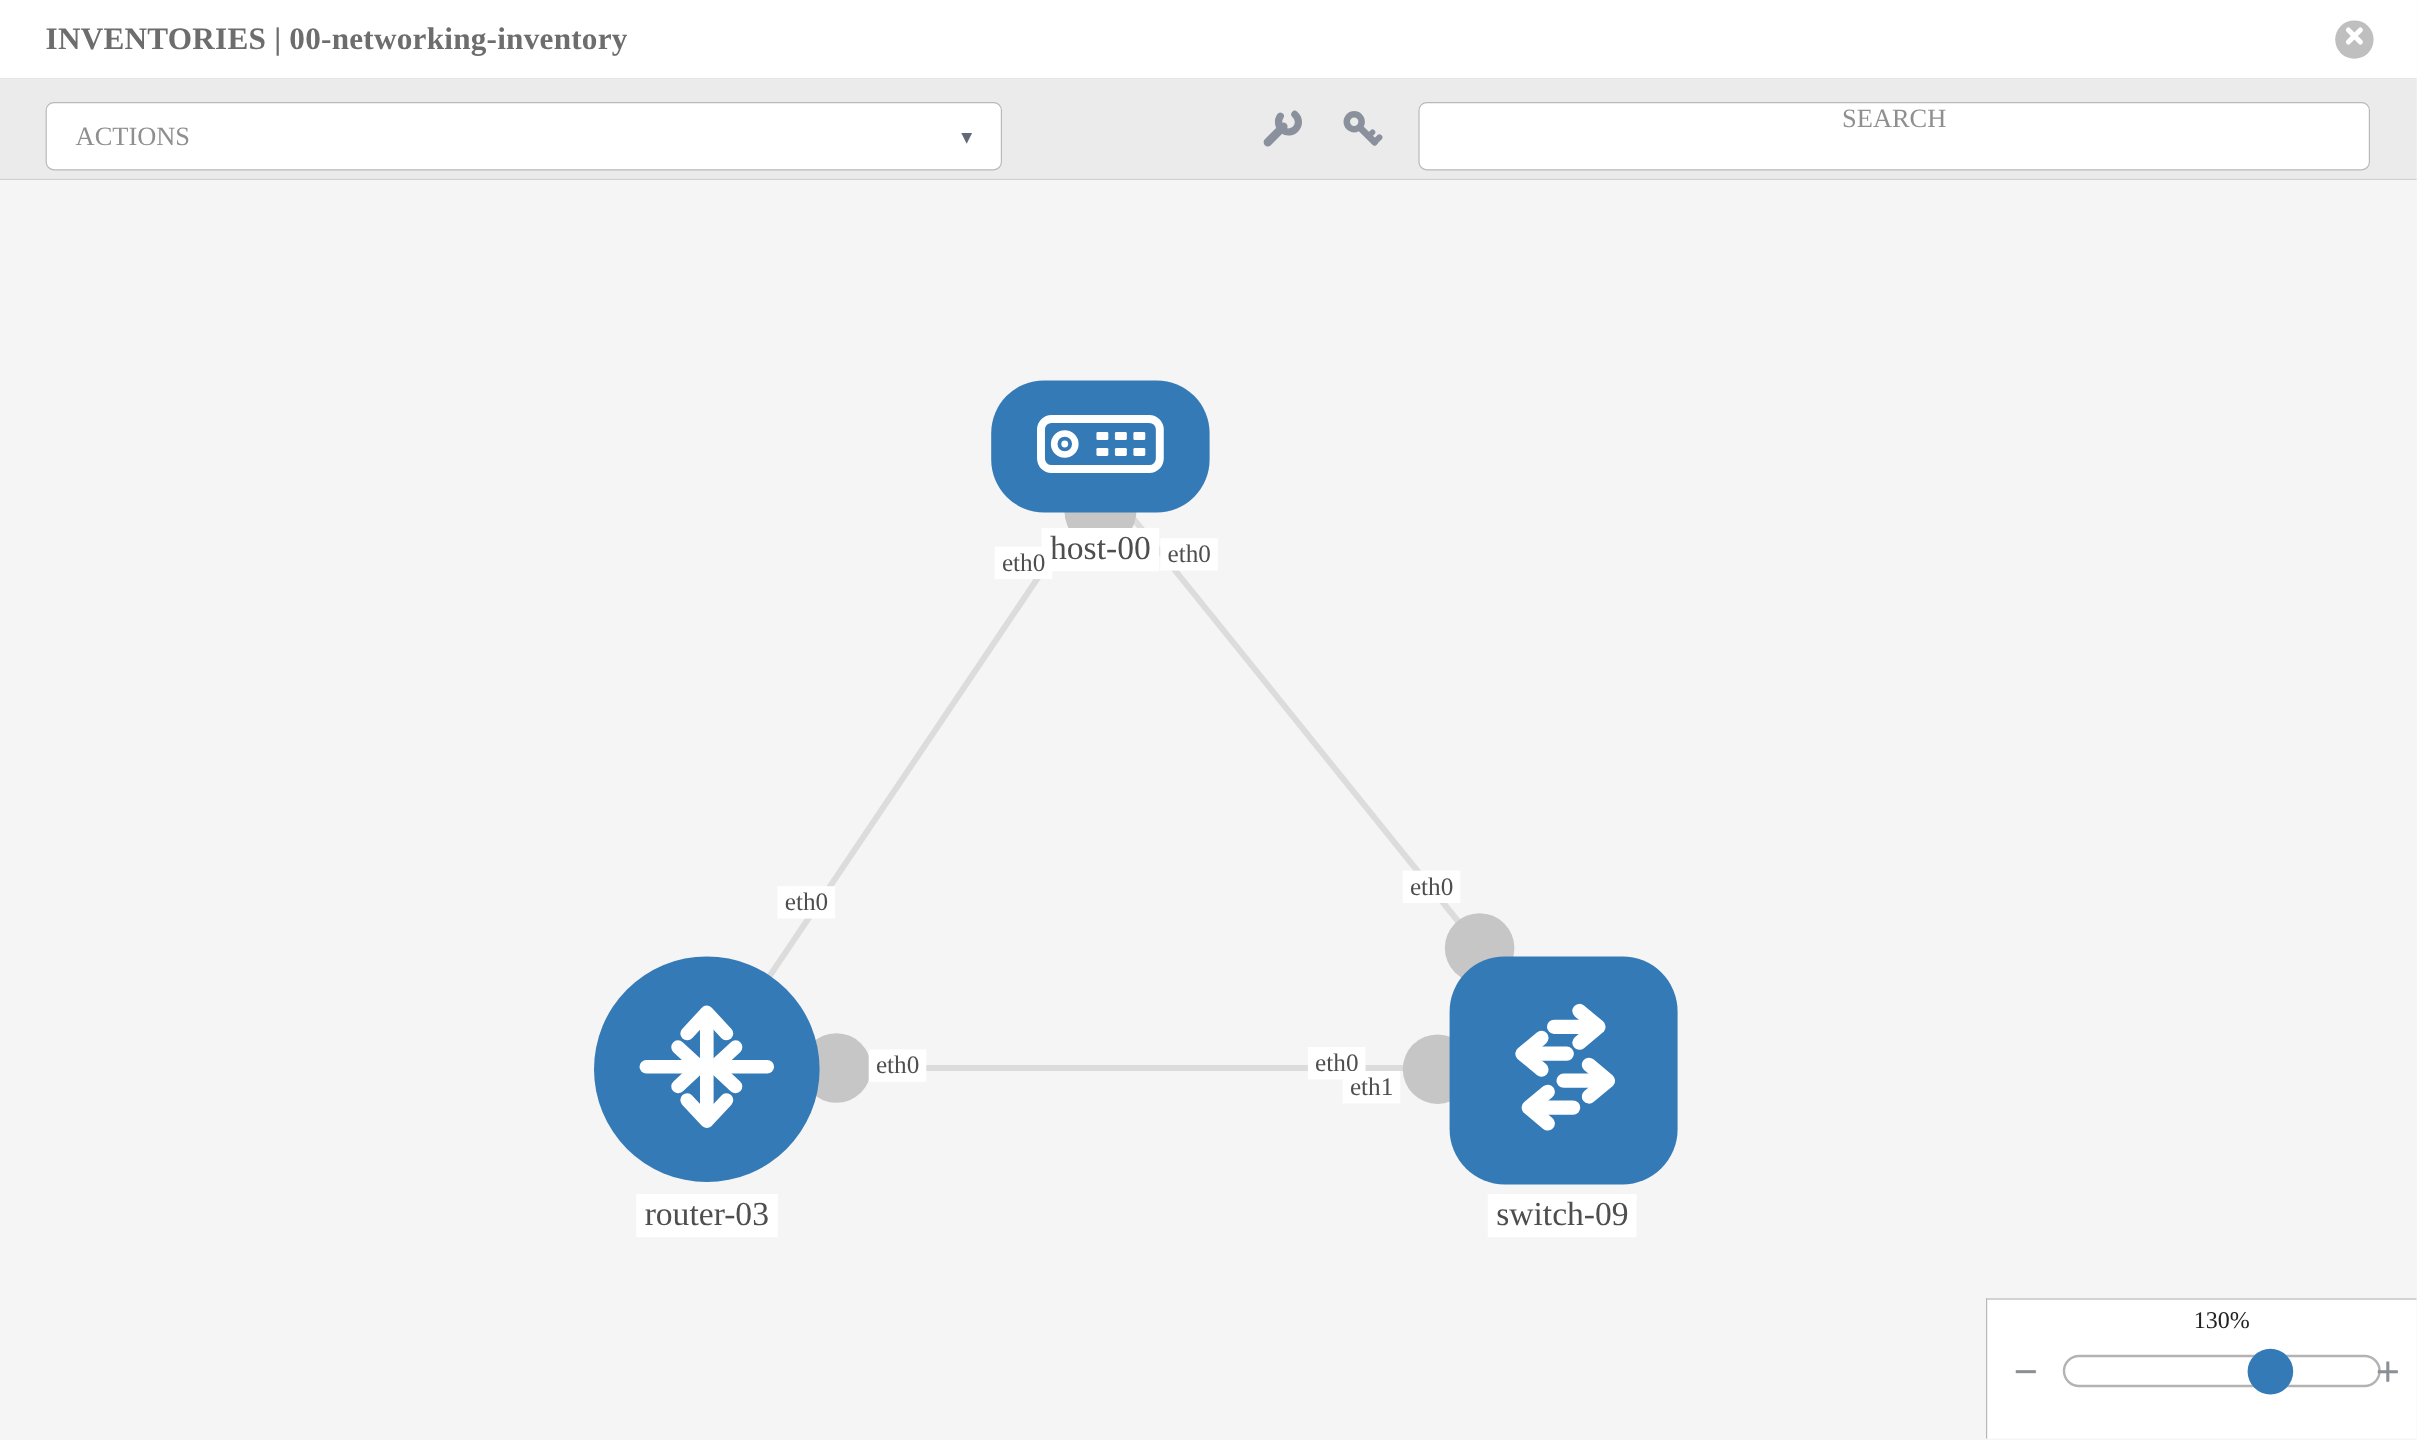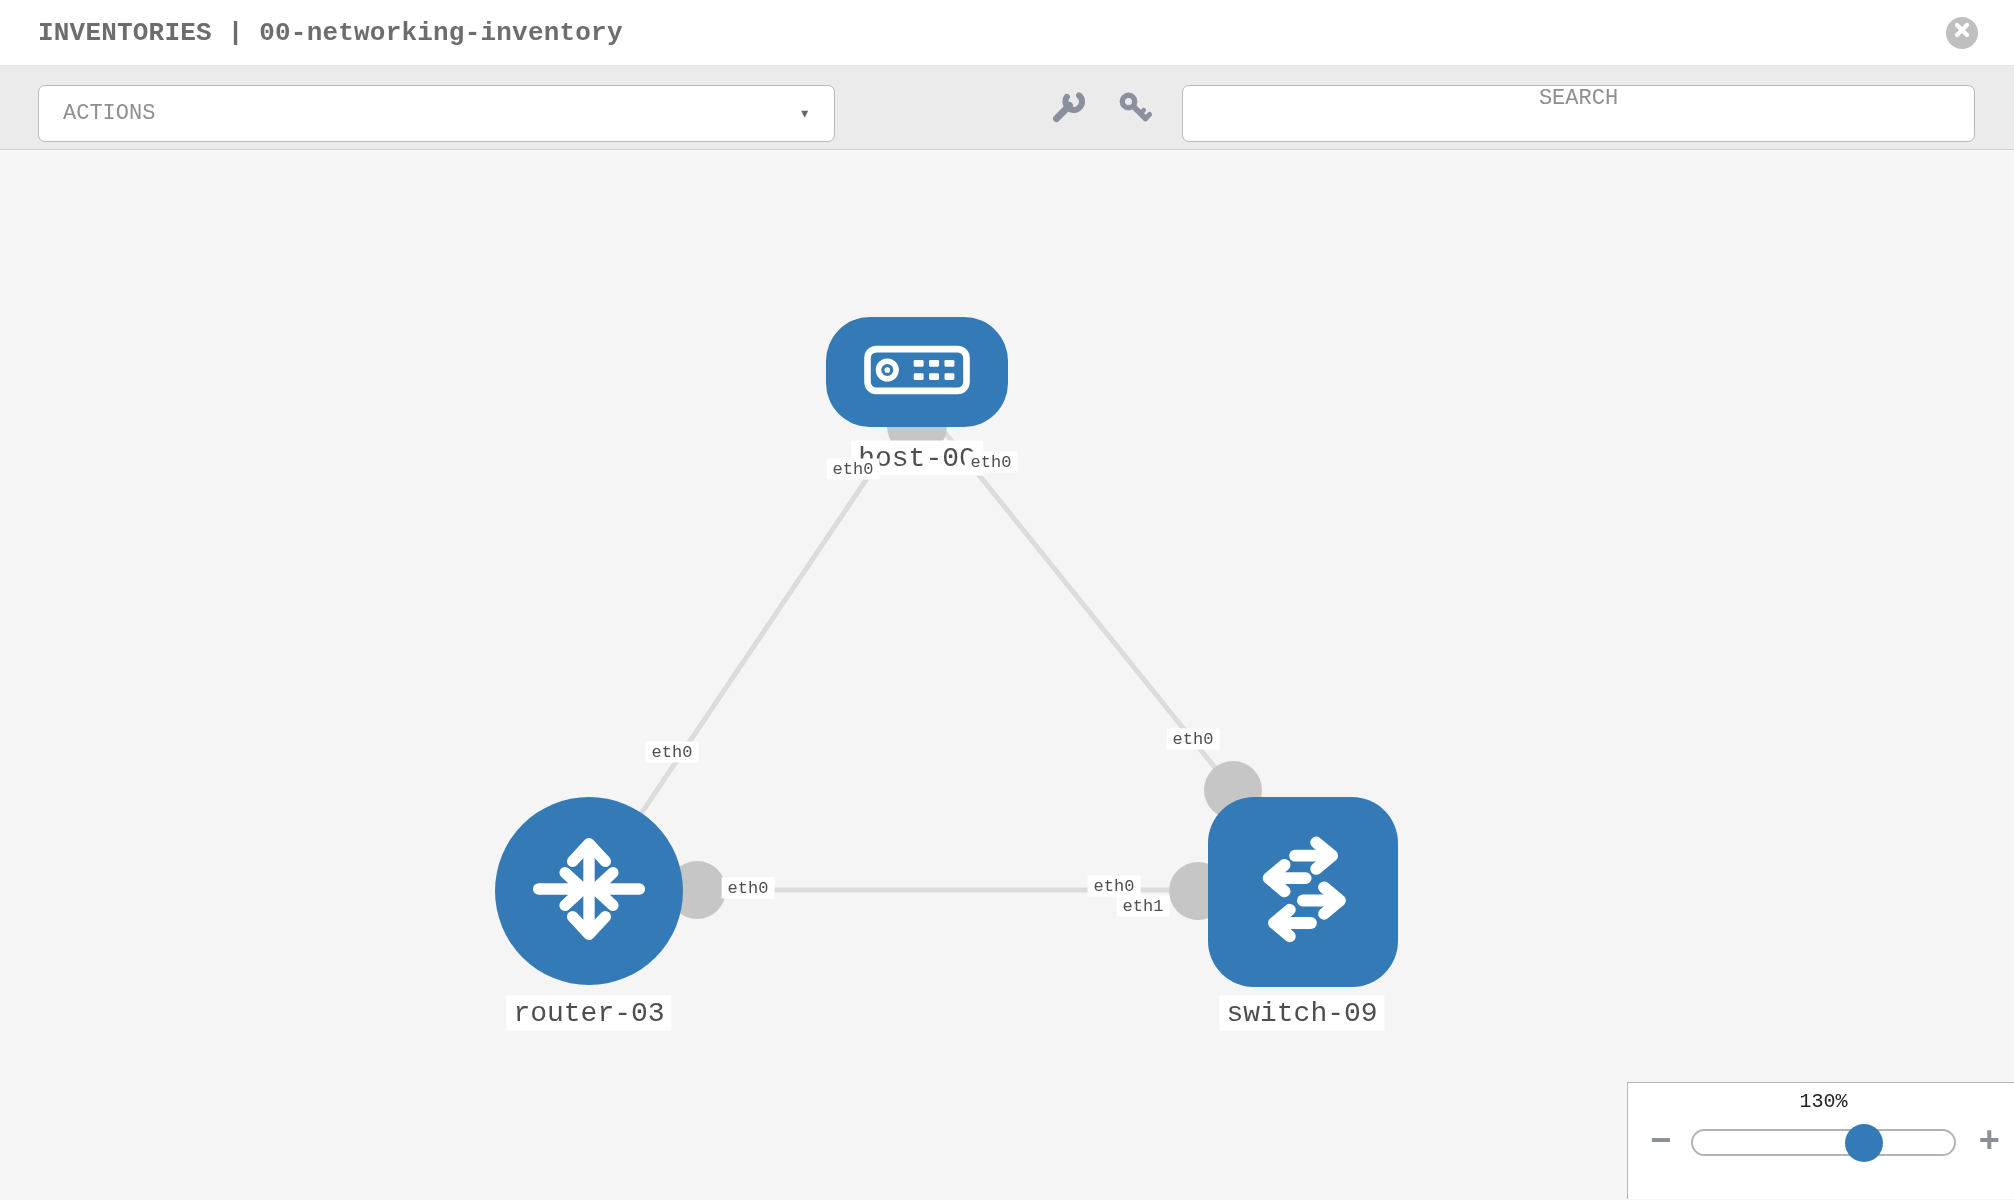--- a/index.html
+++ b/index.html
@@ -1,19 +1,19 @@
 <!DOCTYPE html>
 <html><head>
 <meta charset="utf-8">
 <style>
   * { margin:0; padding:0; box-sizing:border-box; }
   html,body { width:2014px; height:1200px; overflow:hidden; background:#fff; }
   .app {
     width:2014px; height:1200px; position:relative;
-    font-family:Liberation Mono, monospace; background:#f5f5f5;
+    font-family:Liberation Serif, serif; background:#f5f5f5;
   }
   
   .header {
     height:66px; background:#ffffff; border-bottom:1px solid #e6e6e6;
     display:flex; align-items:center; justify-content:space-between;
     padding:0 36px 0 38px;
   }
   .page-title { font-size:26px; font-weight:bold; color:#6d6d6d; letter-spacing:.2px; }
   .close-btn {
     width:32px; height:32px; border-radius:50%; background:#bfbfbf;
@@ -40,24 +40,24 @@
   svg.links { position:absolute; left:0; top:0; }
   .node { position:absolute; background:#337ab7; display:flex; align-items:center; justify-content:center; cursor:pointer; }
   .node-host   { left:826px;  top:167px; width:182px; height:110px; border-radius:44px; }
   .node-router { left:495px;  top:647px; width:188px; height:188px; border-radius:50%; }
   .node-switch { left:1208px; top:647px; width:190px; height:190px; border-radius:46px; }
   .chip {
     position:absolute; background:#ffffff; color:#4e4e4e;
     transform:translate(-50%,-50%); white-space:nowrap; padding:2px 7px;
   }
   .node-label { font-size:28px; }
-  .iface { font-size:17px; padding:1px 6px; }
+  .iface { font-size:21px; padding:1px 6px; }
   
   .zoom-panel {
-    position:absolute; right:0; bottom:0; width:387px; height:117px;
+    position:absolute; right:0; bottom:0; width:359px; height:117px;
     background:#ffffff; border:1px solid #b7b7b7; border-right:none; border-bottom:none;
   }
   .zoom-level { position:absolute; left:63px; top:7px; width:265px; text-align:center;
                 font-size:20px; color:#222; }
   .zoom-minus, .zoom-plus {
     position:absolute; top:38px; font-size:36px; font-weight:bold; color:#8b9097;
     cursor:pointer; line-height:44px;
   }
   .zoom-minus { left:22px; }
   .zoom-plus  { right:14px; }

